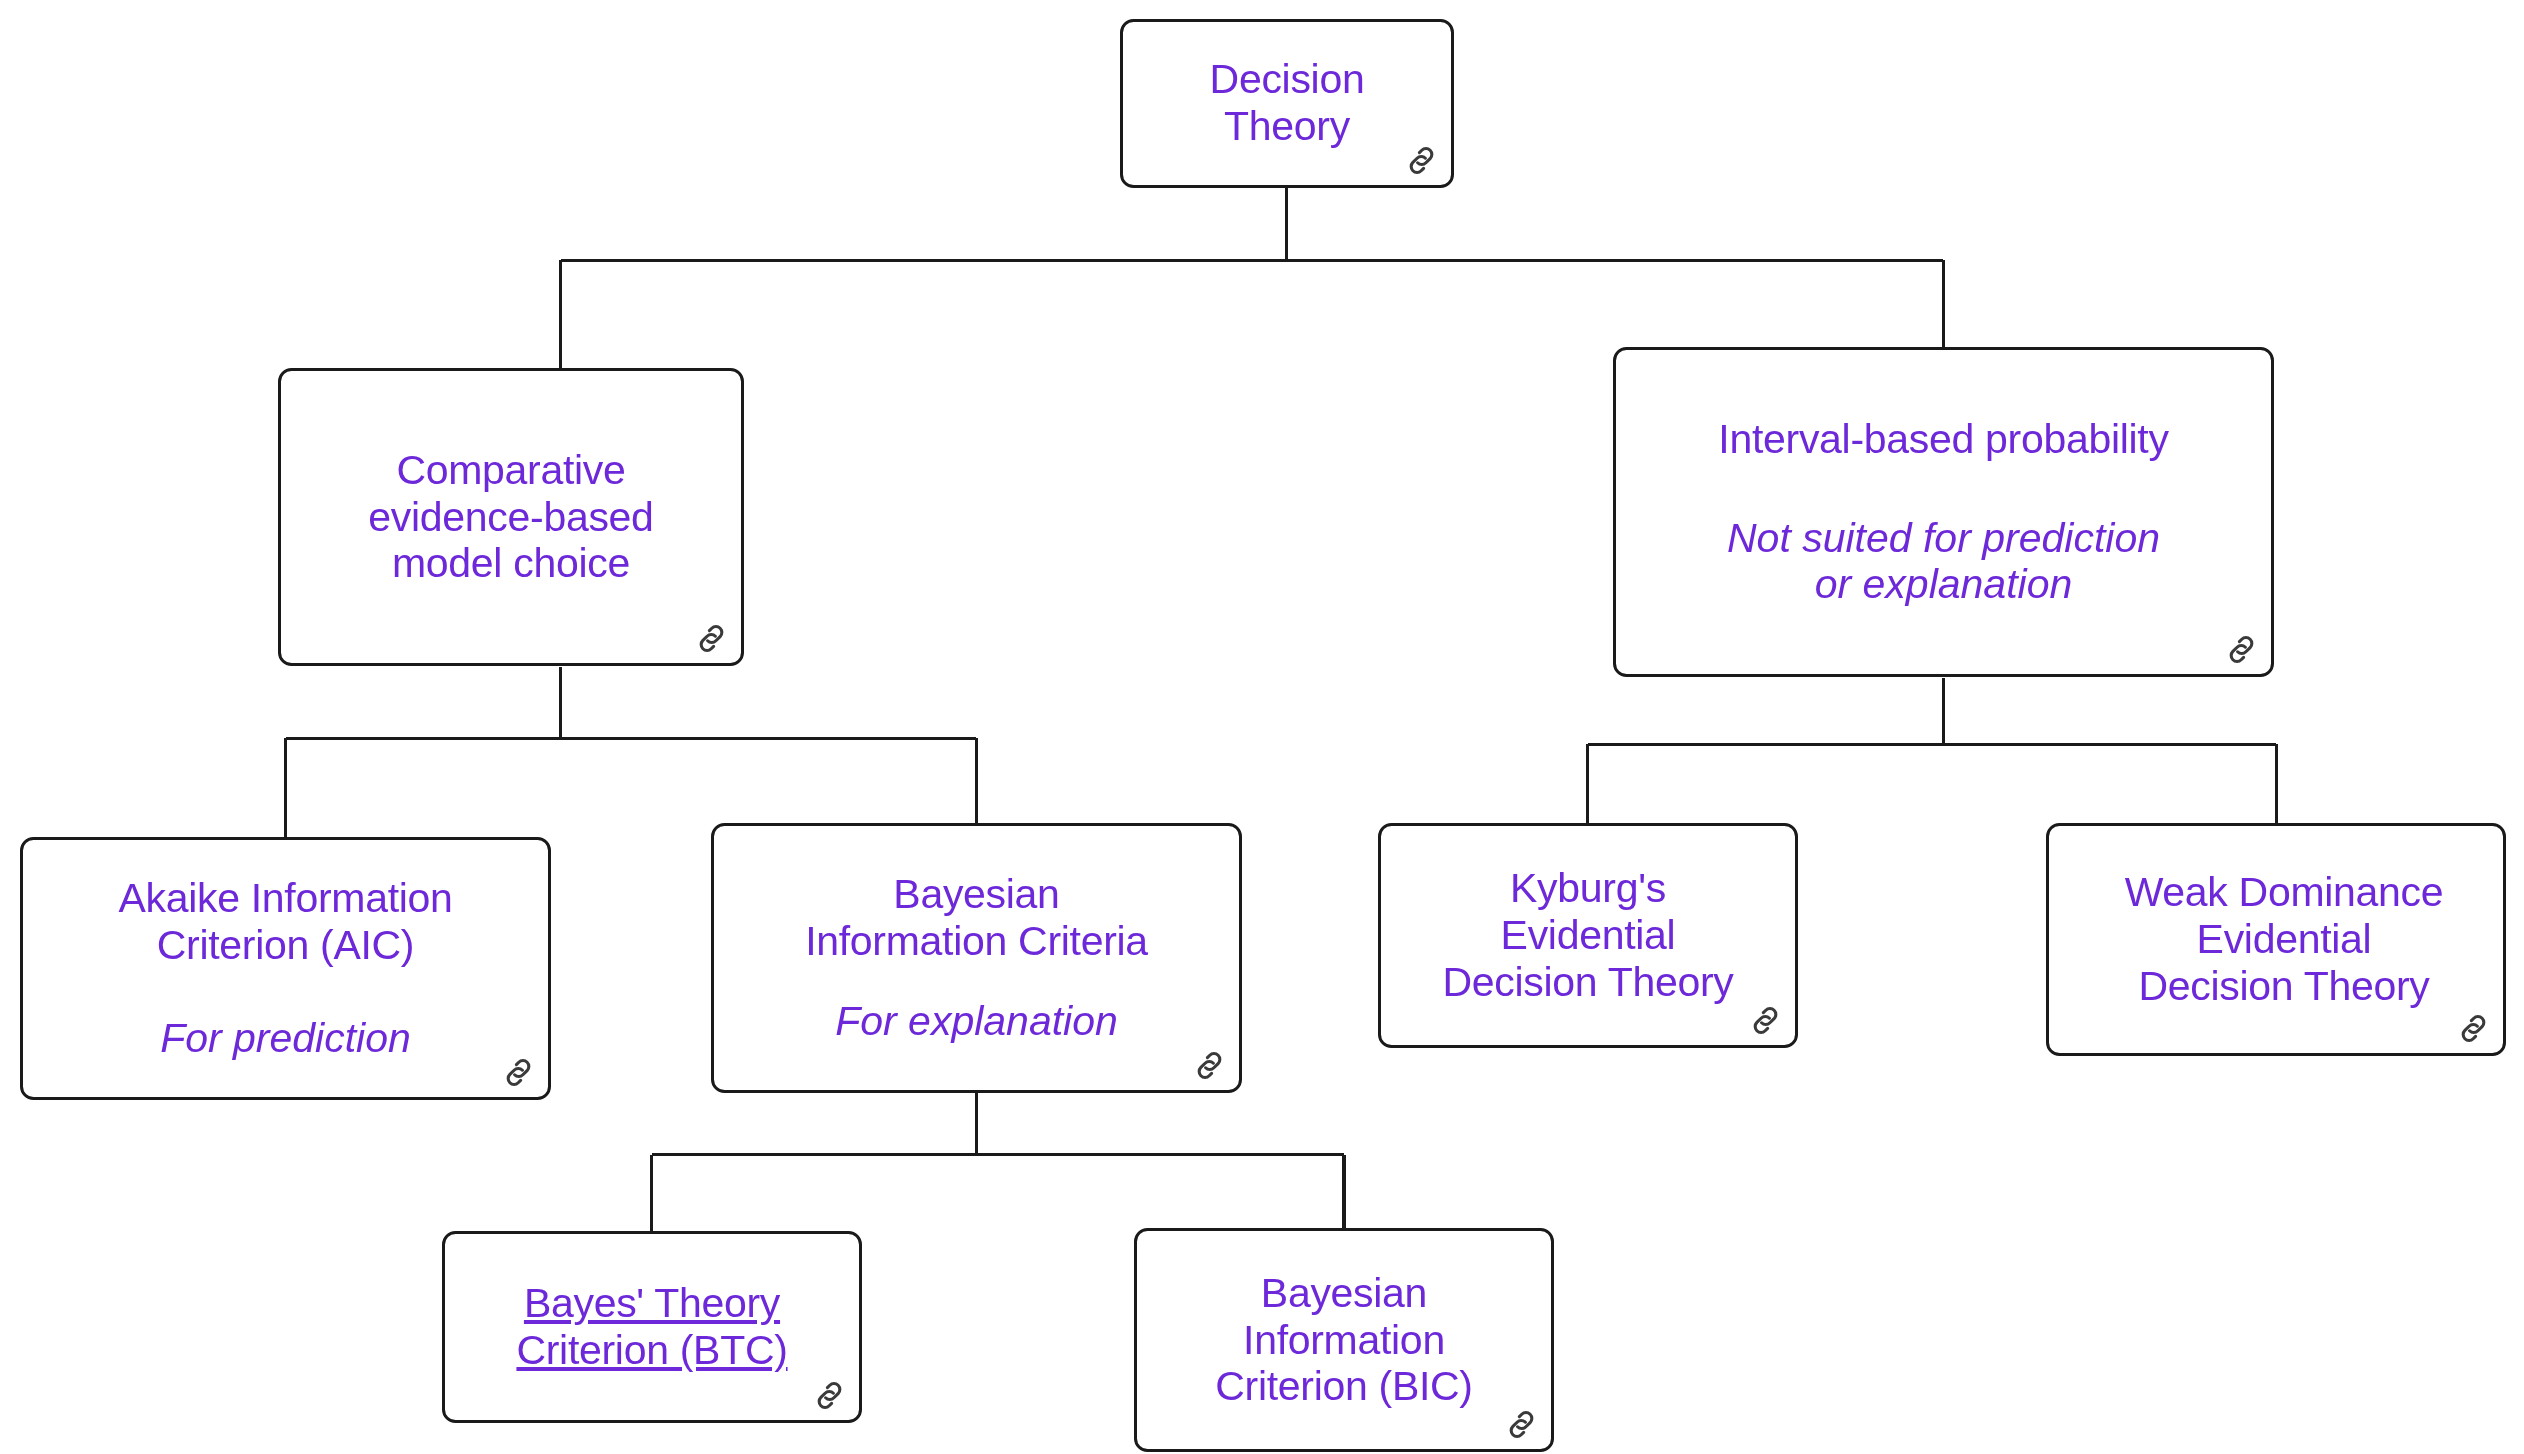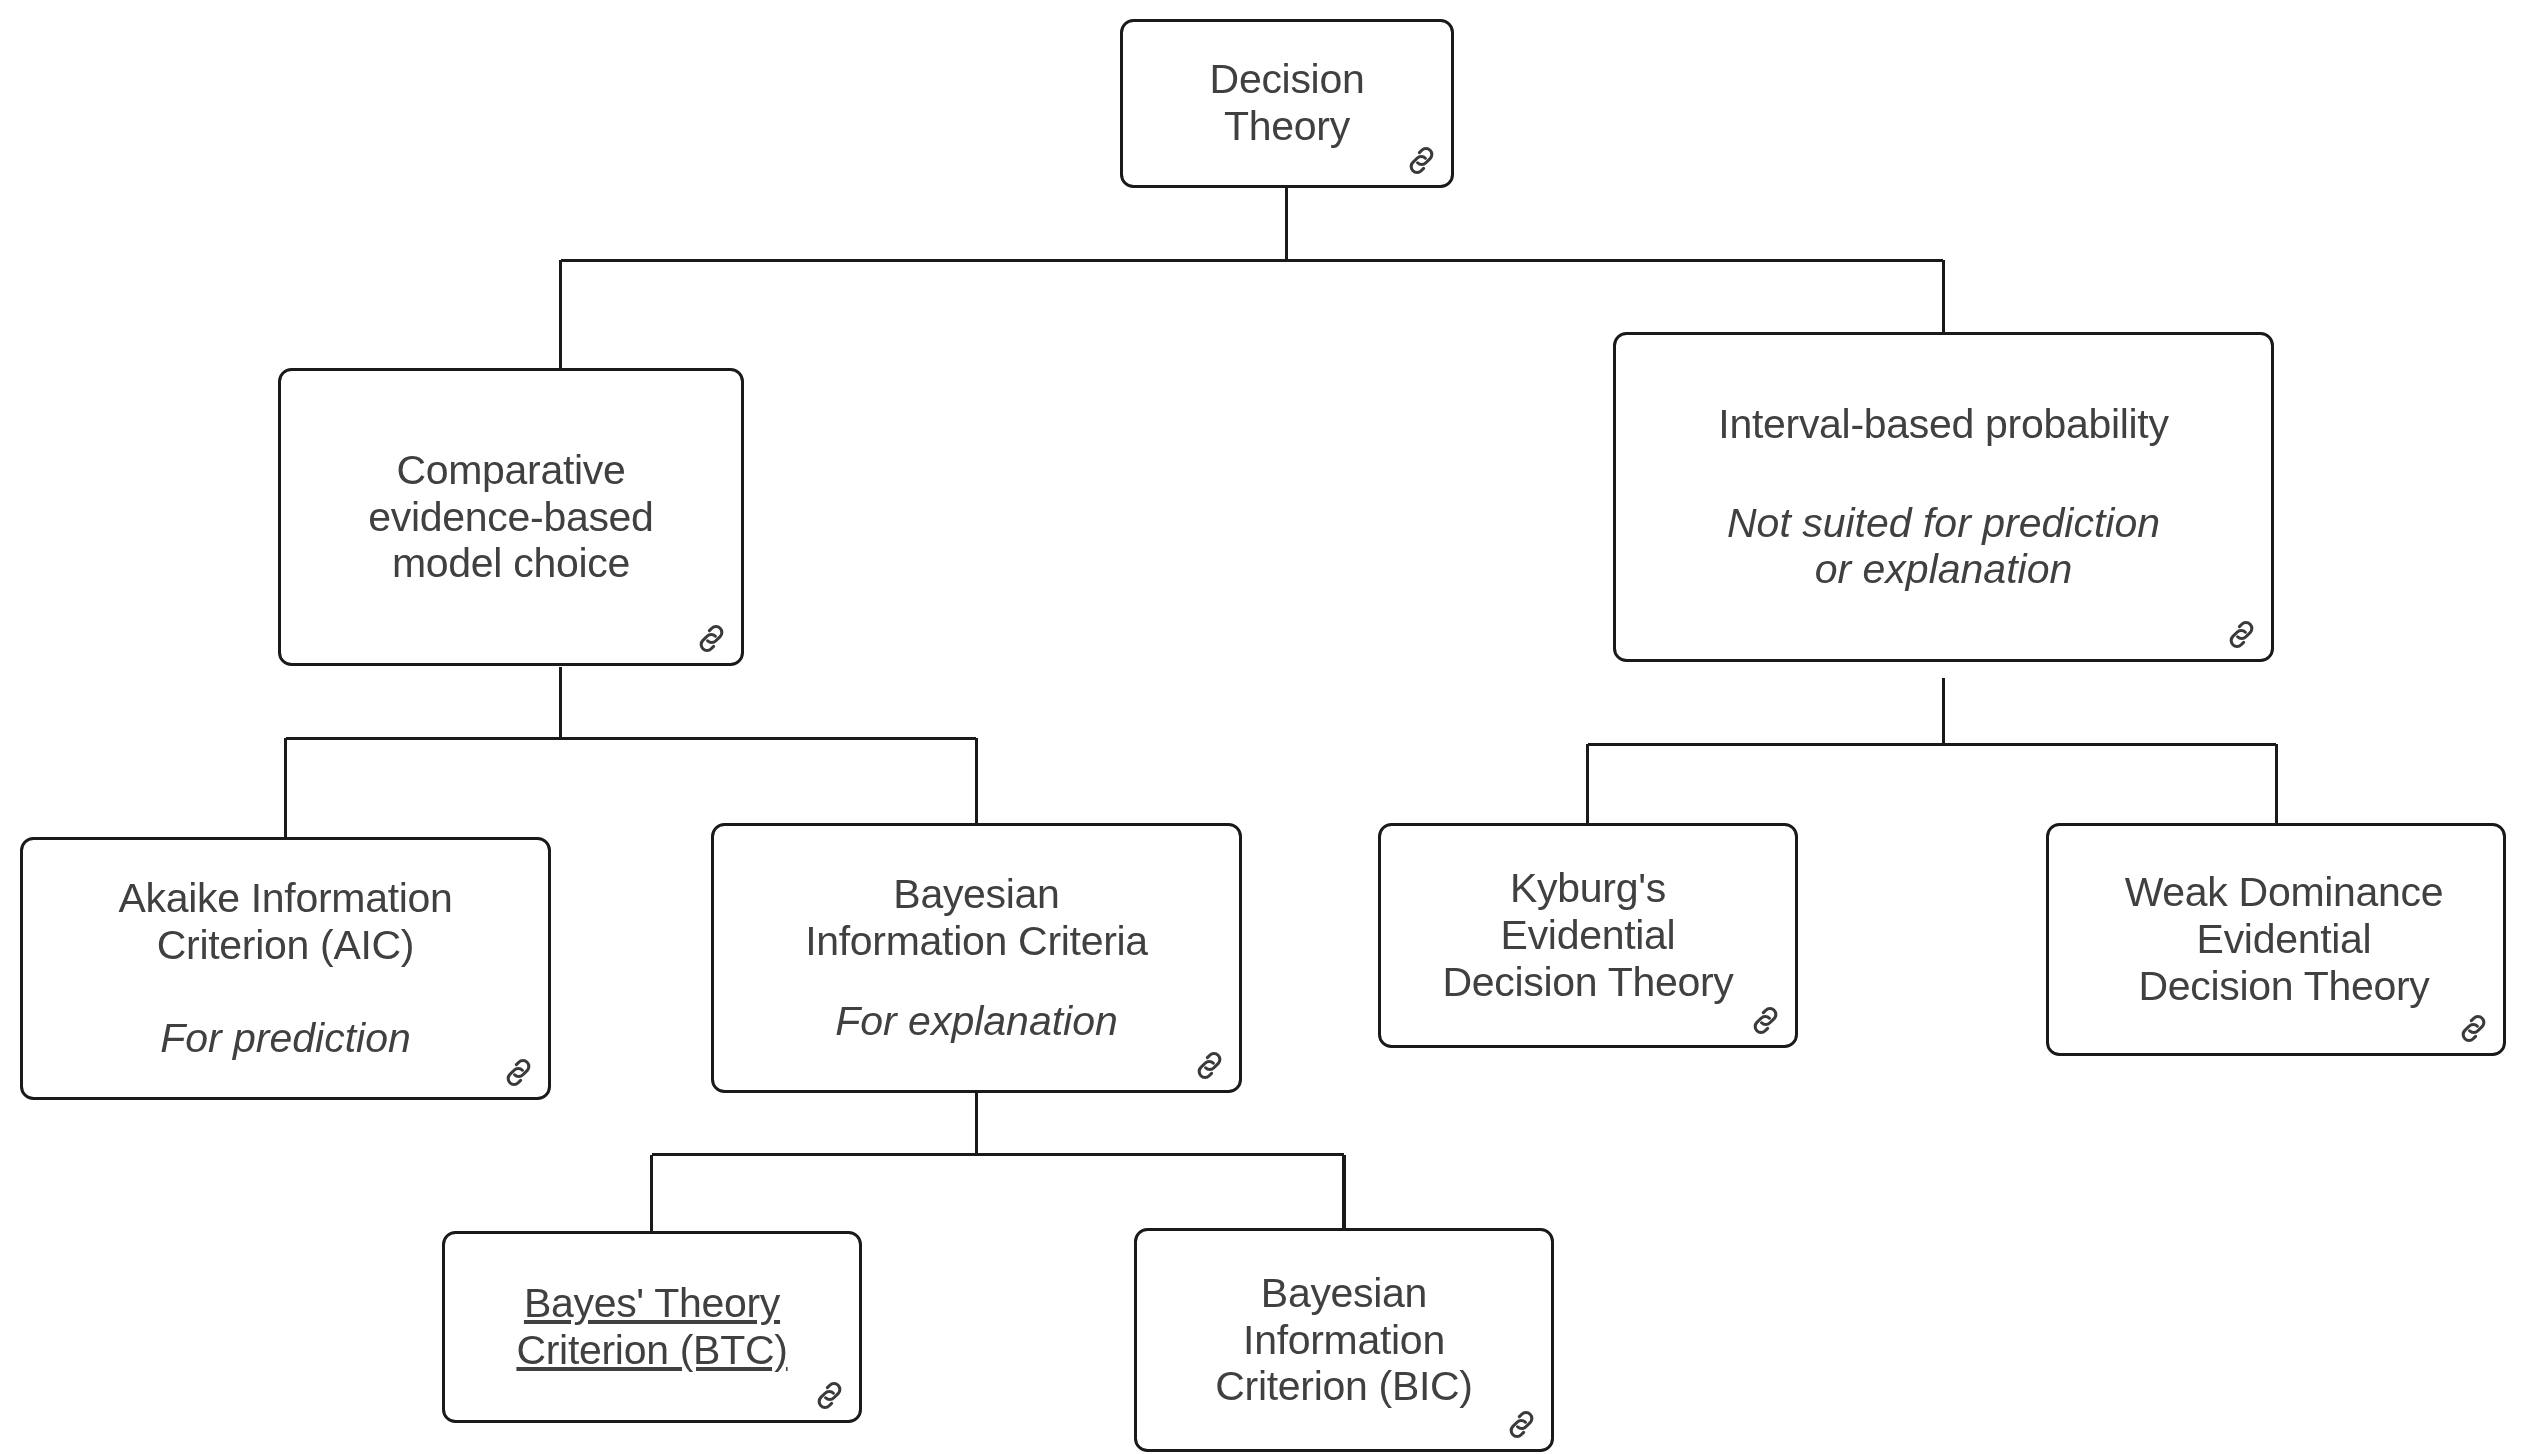--- a/index.html
+++ b/index.html
@@ -31,21 +31,21 @@
     position: absolute;
     box-sizing: border-box;
     background: #ffffff;
     border: 3.4px solid #1a1a1a;
     border-radius: 13.5px;
     display: flex;
     flex-direction: column;
     align-items: center;
     justify-content: center;
     text-align: center;
-    color: #404040;
+    color: #6d28d9;
   }
   .node-title {
     font-size: 41px;
     line-height: 1.14;
     letter-spacing: -0.3px;
     white-space: pre-line;
     font-weight: 400;
   }
   .node-note {
     font-size: 41px;
@@ -107,21 +107,21 @@
         <div class="node-title">Comparative
 evidence-based
 model choice</div>
         <span class="link-icon">
           <svg viewBox="0 0 24 24" fill="none" stroke="#3a3a3a" stroke-width="1.9" stroke-linecap="round" stroke-linejoin="round">
             <path d="M9.6 13.4a3.6 3.6 0 0 0 5.1 0l2.6-2.6a3.6 3.6 0 1 0-5.1-5.1l-1.5 1.5"></path>
             <path d="M14.4 10.6a3.6 3.6 0 0 0-5.1 0l-2.6 2.6a3.6 3.6 0 1 0 5.1 5.1l1.5-1.5"></path>
           </svg>
         </span>
       </div>
-      <div class="node-box" style="left: 1613px; top: 332px; width: 661px; height: 330px; gap: 18px;">
+      <div class="node-box" style="left: 1613px; top: 347px; width: 661px; height: 330px; gap: 18px;">
         <div class="node-title">Interval-based probability</div>
         <div class="node-note">Not suited for prediction
 or explanation</div>
         <span class="link-icon">
           <svg viewBox="0 0 24 24" fill="none" stroke="#3a3a3a" stroke-width="1.9" stroke-linecap="round" stroke-linejoin="round">
             <path d="M9.6 13.4a3.6 3.6 0 0 0 5.1 0l2.6-2.6a3.6 3.6 0 1 0-5.1-5.1l-1.5 1.5"></path>
             <path d="M14.4 10.6a3.6 3.6 0 0 0-5.1 0l-2.6 2.6a3.6 3.6 0 1 0 5.1 5.1l1.5-1.5"></path>
           </svg>
         </span>
       </div>

